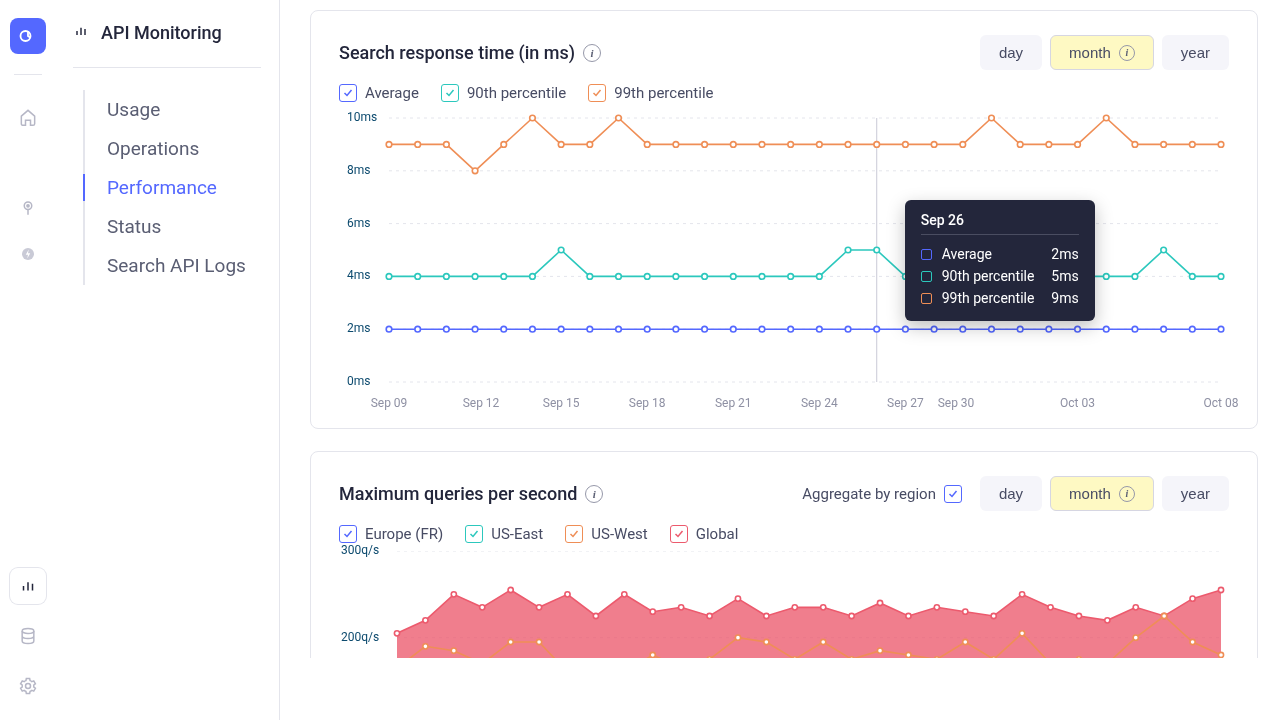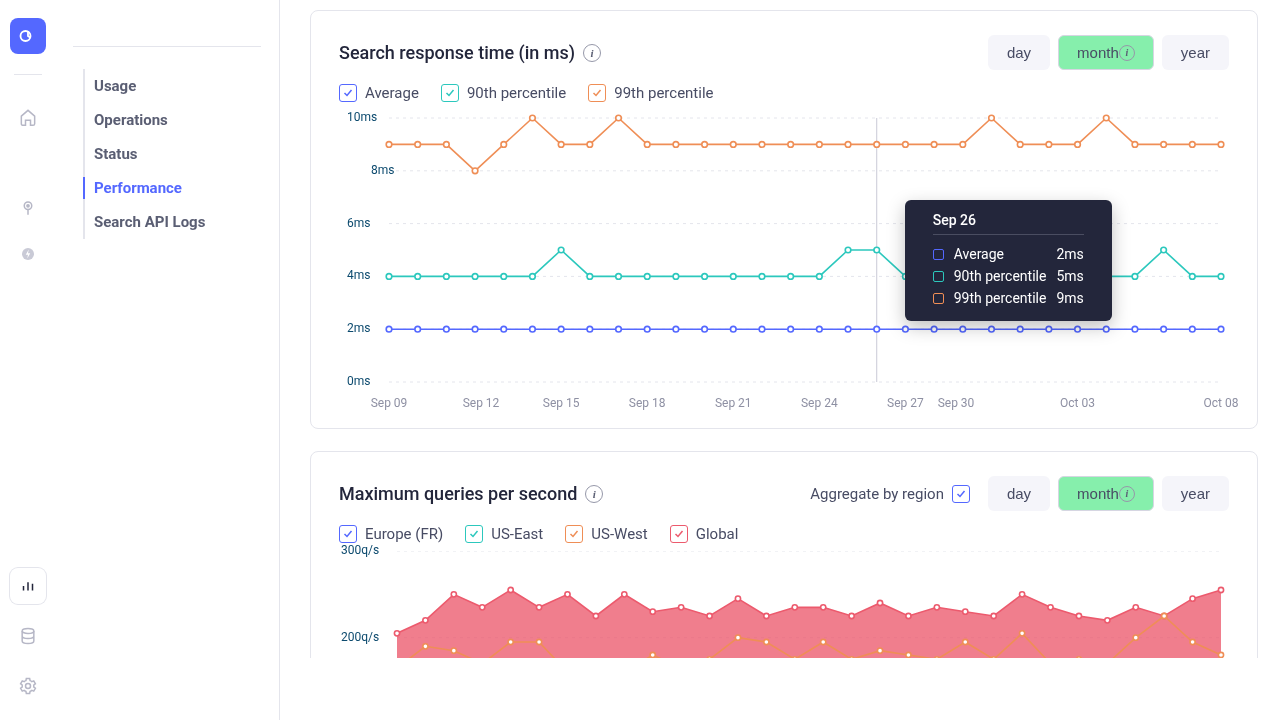--- a/index.html
+++ b/index.html
@@ -13,46 +13,46 @@
 .icon-rail .bottom { margin-top: auto; margin-bottom: 16px; display: flex; flex-direction: column; align-items: center; }
 .icon-rail .bottom .ic.active { background: #fff; box-shadow: 0 0 0 1px #e4e5ec; color: #23263b; }
 
 
 .sidebar { position: fixed; left: 55px; top: 0; width: 225px; height: 720px; border-right: 1px solid #e4e5ec; padding: 22px 0 0 18px; }
 .sb-head { display: flex; align-items: center; gap: 12px; padding-right: 18px; }
 .sb-head .bars { color: #23263b; }
 .sb-title { font-size: 18px; font-weight: 500; color: #23263b; }
 .sb-sep { height: 1px; background: #e4e5ec; margin: 24px 18px 22px 0; }
 .sb-items { border-left: 2px solid #e4e5ec; margin-left: 10px; }
-.sb-item { padding: 8px 0 8px 9px; color: #5a5e73; font-size: 15px; cursor: pointer; position: relative; font-weight: bold; }
+.sb-item { padding: 8px 0 8px 22px; color: #5a5e73; font-size: 19px; cursor: pointer; position: relative; }
 .sb-item.active { color: #5468ff; }
 .sb-item.active::before { content: ""; position: absolute; left: -2px; top: 6px; bottom: 6px; width: 2px; background: #5468ff; }
 
 
 .main { margin-left: 280px; padding: 10px 22px 0 30px; height: 658px; overflow: hidden; }
 .card { border: 1px solid #e4e5ec; border-radius: 8px; padding: 24px 28px 18px; margin-bottom: 22px; background: #fff; }
 .card-head { display: flex; align-items: center; margin-bottom: 14px; }
 .card-title { font-size: 18px; font-weight: 500; display: flex; align-items: center; gap: 8px; }
 .info-ic { width: 18px; height: 18px; border: 1.5px solid #9698a9; border-radius: 50%; display: inline-flex; align-items: center; justify-content: center; font-family: Georgia, serif; font-style: italic; font-size: 11px; font-weight: 700; color: #5a5e73; }
 .range { margin-left: auto; display: flex; gap: 8px; align-items: center; }
 .range-btn { border: 1px solid transparent; background: #f5f5fa; color: #484c64; padding: 8px 18px; border-radius: 6px; font-size: 15px; cursor: pointer; }
-.range-btn.active { background: #86efac; border-color: #d6d6e2; display: flex; align-items: center; gap: 0; }
+.range-btn.active { background: #fef9c3; border-color: #d6d6e2; display: flex; align-items: center; gap: 8px; }
 .aggregate { display: flex; align-items: center; gap: 8px; margin-right: 10px; color: #484c64; font-size: 15px; }
 
 .legend { display: flex; gap: 22px; margin-bottom: 8px; }
 .lg-item { display: flex; align-items: center; gap: 8px; font-size: 15px; color: #484c64; cursor: pointer; }
 .chk { width: 18px; height: 18px; border: 1.5px solid; border-radius: 3px; display: inline-flex; align-items: center; justify-content: center; }
 .chk svg { width: 12px; height: 12px; }
 
 .chart { position: relative; height: 300px; }
 .chart svg { position: absolute; inset: 0; }
 .chart2 { position: relative; height: 130px; }
 .chart2 svg { position: absolute; inset: 0; }
 
-.tooltip { position: absolute; background: #23263b; color: #fff; border-radius: 6px; padding: 12px 28px; font-size: 14px; min-width: 190px; pointer-events: none; box-shadow: 0 6px 18px rgba(0,0,0,.25); }
+.tooltip { position: absolute; background: #23263b; color: #fff; border-radius: 6px; padding: 12px 16px; font-size: 14px; min-width: 190px; pointer-events: none; box-shadow: 0 6px 18px rgba(0,0,0,.25); }
 .tooltip .tt-date { border-bottom: 1px solid #4a4d61; padding-bottom: 6px; margin-bottom: 8px; font-weight: 500; }
 .tooltip .tt-row { display: flex; align-items: center; gap: 10px; padding: 3px 0; }
 .tooltip .sw { width: 11px; height: 11px; border: 1.5px solid; border-radius: 2px; }
 .tooltip .tt-val { margin-left: auto; }
 
 .ytick { position: absolute; left: 0; font-size: 12px; color: #0c4a6e; }
 .xtick { position: absolute; bottom: 0; font-size: 12px; color: #8e90a3; transform: translateX(-50%); white-space: nowrap; }
 
 </style>
 </head>
@@ -99,26 +99,34 @@
     <div class="ic">
       <svg width="20" height="20" viewBox="0 0 24 24" fill="none" stroke="currentColor" stroke-width="1.8">
           <circle cx="12" cy="12" r="3"></circle>
           <path d="M19 12a7 7 0 0 0-.1-1.2l2-1.5-2-3.4-2.3.9a7 7 0 0 0-2.1-1.2L14 3h-4l-.5 2.6a7 7 0 0 0-2.1 1.2l-2.3-.9-2 3.4 2 1.5A7 7 0 0 0 5 12c0 .4 0 .8.1 1.2l-2 1.5 2 3.4 2.3-.9a7 7 0 0 0 2.1 1.2L10 21h4l.5-2.6a7 7 0 0 0 2.1-1.2l2.3.9 2-3.4-2-1.5c.1-.4.1-.8.1-1.2z"></path>
         </svg>
     </div>
   </div>
 </div>
 
 <div class="sidebar">
+  <div class="sb-head">
+    <span class="bars">
+      <svg width="16" height="16" viewBox="0 0 24 24" fill="none" stroke="currentColor" stroke-width="2.2">
+          <path d="M6 18v-6M12 18V7M18 18v-9"></path>
+        </svg>
+    </span>
+    <span class="sb-title">API Monitoring</span>
+  </div>
   <div class="sb-sep"></div>
   <div class="sb-items" id="sb-items">
       <div class="sb-item">Usage</div>
       <div class="sb-item">Operations</div>
+      <div class="sb-item active">Performance</div>
       <div class="sb-item">Status</div>
-      <div class="sb-item active">Performance</div>
       <div class="sb-item">Search API Logs</div>
     </div>
 </div>
 
 <div class="main">
 
   <div class="card">
     <div class="card-head">
       <div class="card-title">
         <span>Search response time (in ms)</span>
@@ -259,21 +267,21 @@
           <circle cx="767.2413793103448" cy="8" r="2.8" fill="#fff" stroke="#ef8e56" stroke-width="1.6"></circle>
           <circle cx="795.9310344827586" cy="34.39999999999999" r="2.8" fill="#fff" stroke="#ef8e56" stroke-width="1.6"></circle>
           <circle cx="824.6206896551724" cy="34.39999999999999" r="2.8" fill="#fff" stroke="#ef8e56" stroke-width="1.6"></circle>
           <circle cx="853.3103448275863" cy="34.39999999999999" r="2.8" fill="#fff" stroke="#ef8e56" stroke-width="1.6"></circle>
           <circle cx="882" cy="34.39999999999999" r="2.8" fill="#fff" stroke="#ef8e56" stroke-width="1.6"></circle>
         </svg>
         <div class="ytick" style="top: 264px; left: 8px;">0ms</div>
         <div class="ytick" style="top: 211.2px; left: 8px;">2ms</div>
         <div class="ytick" style="top: 158.4px; left: 8px;">4ms</div>
         <div class="ytick" style="top: 105.6px; left: 8px;">6ms</div>
-        <div class="ytick" style="top: 52.8px; left: 8px; margin-left: 24px;">8ms</div>
+        <div class="ytick" style="top: 52.8px; left: 8px;">8ms</div>
         <div class="ytick" style="top: 0px; left: 8px;">10ms</div>
         <div class="xtick" style="left: 50px;">Sep 09</div>
         <div class="xtick" style="left: 142px;">Sep 12</div>
         <div class="xtick" style="left: 222.138px;">Sep 15</div>
         <div class="xtick" style="left: 308.207px;">Sep 18</div>
         <div class="xtick" style="left: 394.276px;">Sep 21</div>
         <div class="xtick" style="left: 480.345px;">Sep 24</div>
         <div class="xtick" style="left: 566.414px;">Sep 27</div>
         <div class="xtick" style="left: 617px;">Sep 30</div>
         <div class="xtick" style="left: 738.552px;">Oct 03</div>

